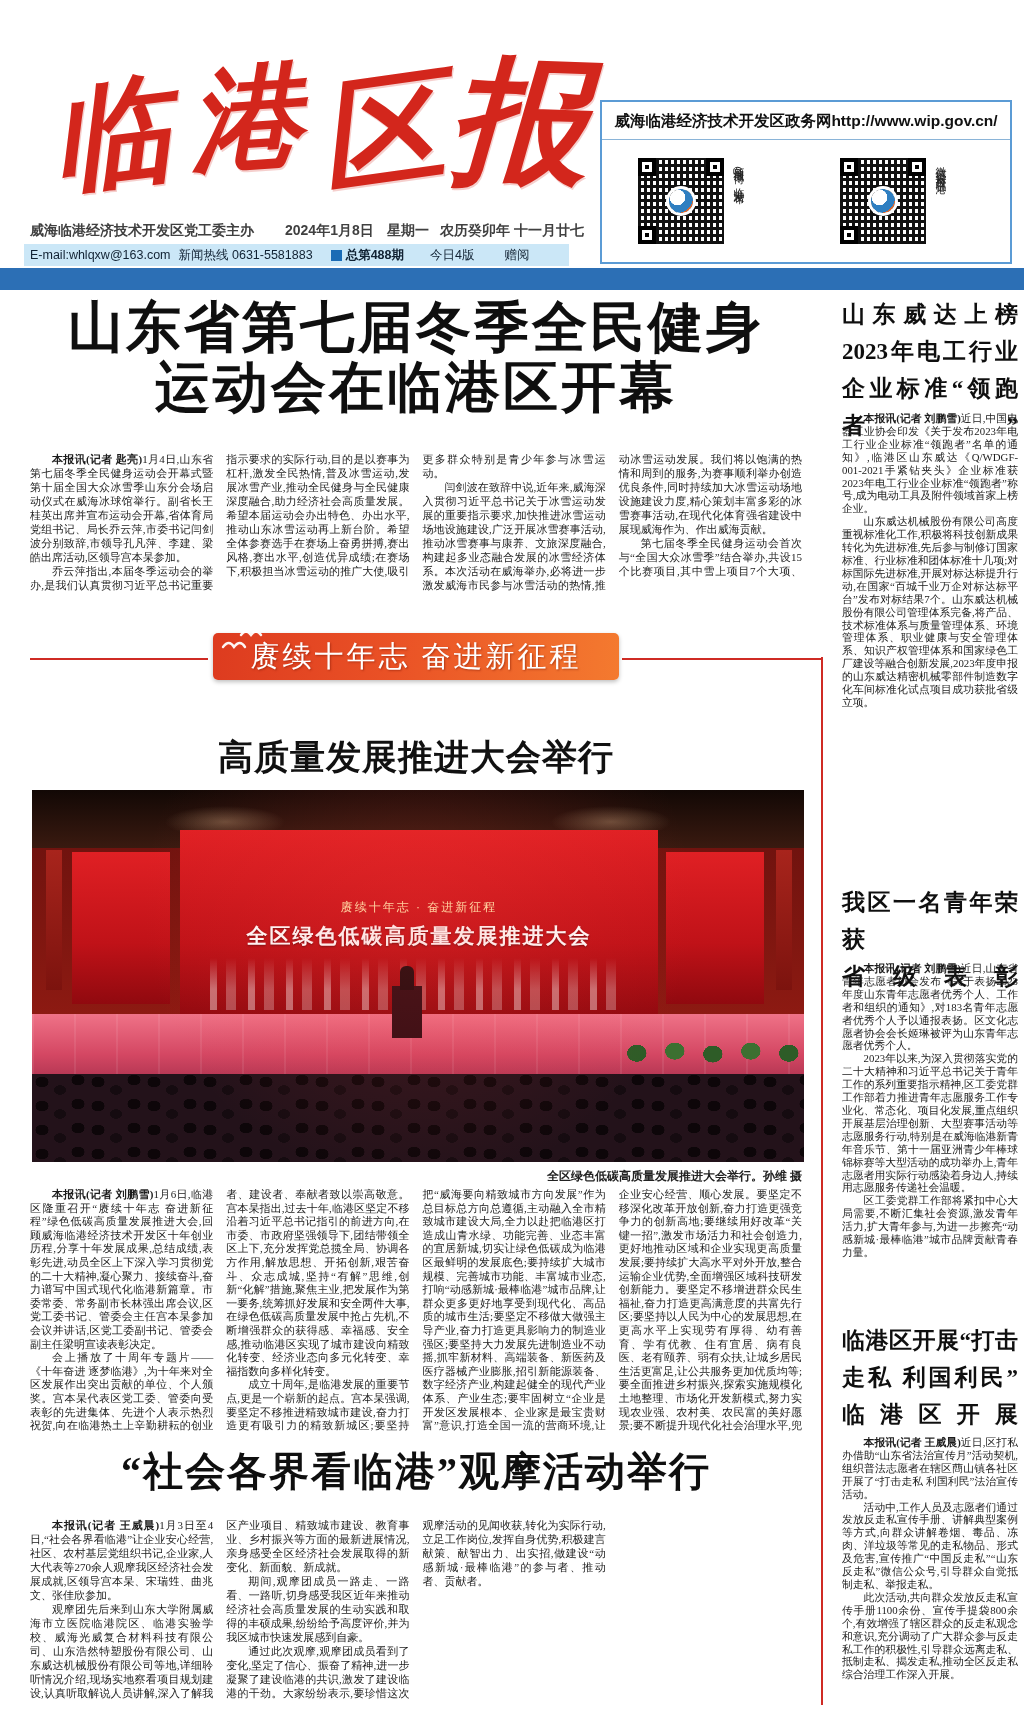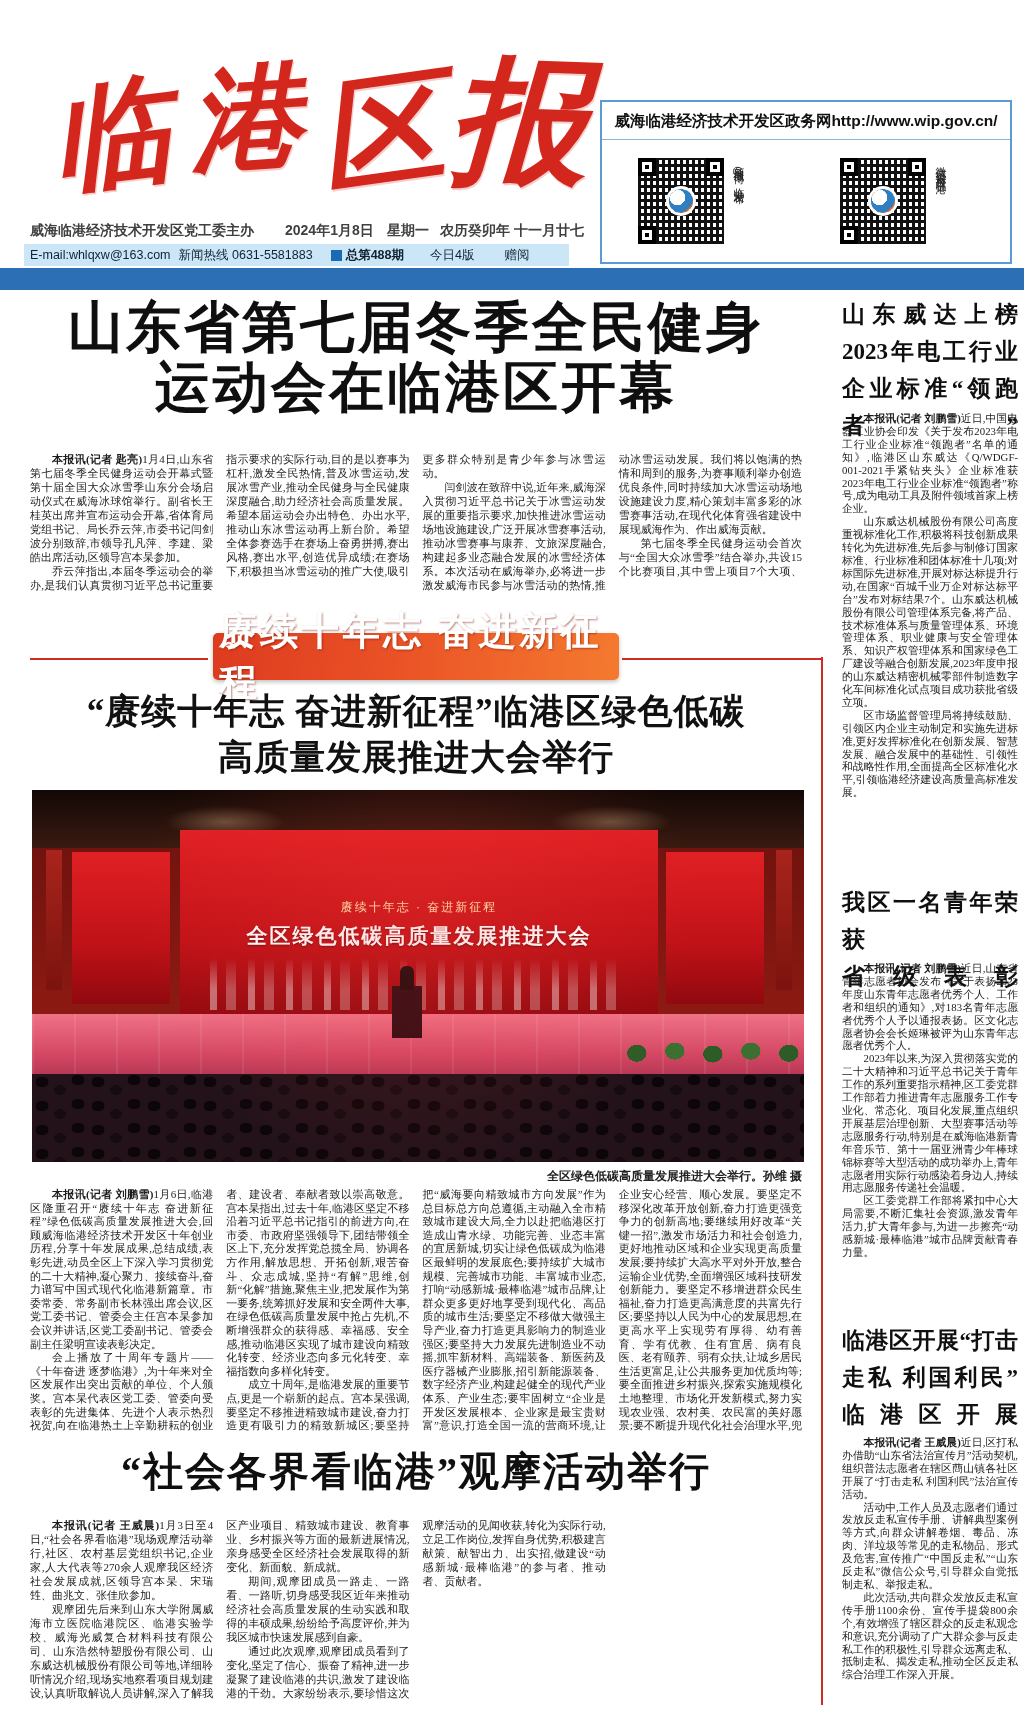--- a/index.html
+++ b/index.html
@@ -56,22 +56,22 @@
   .body-cols .lead{font-weight:bold;}
   .b1{top:452px;height:152px;}
 
   .rule-red{position:absolute;height:2px;background:#cf2b24;top:658px;}
   .rl{left:30px;width:178px;} .rr{left:622px;width:201px;}
   .vrule-red{position:absolute;left:821px;top:657px;width:2px;height:1048px;background:#cf2b24;}
 
   .banner{position:absolute;left:213px;top:633px;width:406px;height:47px;border-radius:5px;
           background:linear-gradient(95deg,#dd3b1f 0%,#ea5226 45%,#f47a2f 100%);
           box-shadow:0 2px 4px rgba(0,0,0,.25);display:flex;align-items:center;justify-content:center;}
-  .banner .btxt{color:#fff;font-size:38px;font-weight:700;letter-spacing:3px;
-                font-family:"Liberation Sans",sans-serif;text-shadow:1px 1px 2px rgba(120,20,0,.5);margin-left:6px;}
+  .banner .btxt{color:#fff;font-size:29px;font-weight:400;letter-spacing:3px;
+                font-family:"Liberation Sans",sans-serif;text-shadow:1px 1px 2px rgba(120,20,0,.5);}
   .banner svg{position:absolute;left:6px;top:-16px;}
 
   .h2line{position:absolute;left:30px;width:772px;text-align:center;font-weight:900;color:#111;
           font-size:35px;line-height:1;letter-spacing:1px;}
   .h2a{top:694px;} .h2b{top:740px;}
 
   
   .photo{position:absolute;left:32px;top:790px;width:772px;height:372px;background:#2a0f0d;overflow:hidden;}
   .ph-ceiling{position:absolute;left:0;top:0;width:100%;height:58px;
      background:linear-gradient(#120805,#3a1a10),radial-gradient(60px 16px at 25% 55%,rgba(255,210,160,.3),transparent),
@@ -200,21 +200,20 @@
     <svg width="66" height="40" viewBox="0 0 66 40">
       <g fill="none" stroke="#ffffff" stroke-width="2.4" stroke-linecap="round" opacity="0.95">
         <path d="M4 30 q6 -8 11 0 q6 -8 11 0"></path>
         <path d="M22 18 q5 -7 10 0 q5 -7 10 0"></path>
         <path d="M38 8 q5 -6 9 0 q5 -6 9 0"></path>
       </g>
     </svg>
     <span class="btxt">赓续十年志 奋进新征程</span>
   </div>
 
-  <div class="h2line h2a">“赓续十年志 奋进新征程”临港区绿色低碳</div>
   <div class="h2line h2b">高质量发展推进大会举行</div>
 
   <div class="photo">
     <div class="ph-backwall"></div>
     <div class="ph-ceiling"></div>
     <div class="ph-screen ph-left"></div>
     <div class="ph-screen ph-right"></div>
     <div class="ph-vbanner vb1"></div>
     <div class="ph-vbanner vb2"></div>
     <div class="ph-screen ph-main">
@@ -233,35 +232,34 @@
 
   <div class="body-cols b2">
     <p><b class="lead">本报讯(记者 刘鹏雪)</b><span>1月6日,临港区隆重召开“赓续十年志 奋进新征程”绿色低碳高质量发展推进大会,回顾威海临港经济技术开发区十年创业历程,分享十年发展成果,总结成绩,表彰先进,动员全区上下深入学习贯彻党的二十大精神,凝心聚力、接续奋斗,奋力谱写中国式现代化临港新篇章。市委常委、常务副市长林强出席会议,区党工委书记、管委会主任宫本杲参加会议并讲话,区党工委副书记、管委会副主任梁明宣读表彰决定。</span></p>
     <p>会上播放了十周年专题片——《十年奋进 逐梦临港》,为十年来对全区发展作出突出贡献的单位、个人颁奖。宫本杲代表区党工委、管委向受表彰的先进集体、先进个人表示热烈祝贺,向在临港热土上辛勤耕耘的创业者、建设者、奉献者致以崇高敬意。宫本杲指出,过去十年,临港区坚定不移沿着习近平总书记指引的前进方向,在市委、市政府坚强领导下,团结带领全区上下,充分发挥党总揽全局、协调各方作用,解放思想、开拓创新,艰苦奋斗、众志成城,坚持“有解”思维,创新“化解”措施,聚焦主业,把发展作为第一要务,统筹抓好发展和安全两件大事,在绿色低碳高质量发展中抢占先机,不断增强群众的获得感、幸福感、安全感,推动临港区实现了城市建设向精致化转变、经济业态向多元化转变、幸福指数向多样化转变。</p>
     <p>成立十周年,是临港发展的重要节点,更是一个崭新的起点。宫本杲强调,要坚定不移推进精致城市建设,奋力打造更有吸引力的精致新城区;要坚持把“威海要向精致城市方向发展”作为总目标总方向总遵循,主动融入全市精致城市建设大局,全力以赴把临港区打造成山青水绿、功能完善、业态丰富的宜居新城,切实让绿色低碳成为临港区最鲜明的发展底色;要持续扩大城市规模、完善城市功能、丰富城市业态,打响“动感新城·最棒临港”城市品牌,让群众更多更好地享受到现代化、高品质的城市生活;要坚定不移做大做强主导产业,奋力打造更具影响力的制造业强区;要坚持大力发展先进制造业不动摇,抓牢新材料、高端装备、新医药及医疗器械产业膨胀,招引新能源装备、数字经济产业,构建起健全的现代产业体系、产业生态;要牢固树立“企业是开发区发展根本、企业家是最宝贵财富”意识,打造全国一流的营商环境,让企业安心经营、顺心发展。要坚定不移深化改革开放创新,奋力打造更强竞争力的创新高地;要继续用好改革“关键一招”,激发市场活力和社会创造力,更好地推动区域和企业实现更高质量发展;要持续扩大高水平对外开放,整合运输企业优势,全面增强区域科技研发创新能力。要坚定不移增进群众民生福祉,奋力打造更高满意度的共富先行区;要坚持以人民为中心的发展思想,在更高水平上实现劳有厚得、幼有善育、学有优教、住有宜居、病有良医、老有颐养、弱有众扶,让城乡居民生活更富足,让公共服务更加优质均等;要全面推进乡村振兴,探索实施规模化土地整理、市场化开发新模式,努力实现农业强、农村美、农民富的美好愿景;要不断提升现代化社会治理水平,兜起民生服务万千事,让更多群众在“家门口”共享公平正义、共享健康安全、共享幸福生活。</p>
 
   </div>
 
   <div class="h3line">“社会各界看临港”观摩活动举行</div>
   <div class="body-cols b3">
-    <p><b class="lead">本报讯(记者 王威晨)</b><span>1月3日至4日,“社会各界看临港”现场观摩活动举行,社区、农村基层党组织书记,企业家,人大代表等270余人观摩我区经济社会发展成就,区领导宫本杲、宋瑞甡、曲兆文、张佳欣参加。</span></p>
+    <p><b class="lead">本报讯(记者 王威晨)</b><span>1月3日至4日,“社会各界看临港”让企业安心经营,社区、农村基层党组织书记,企业家,人大代表等270余人观摩我区经济社会发展成就,区领导宫本杲、宋瑞甡、曲兆文、张佳欣参加。</span></p>
     <p>观摩团先后来到山东大学附属威海市立医院临港院区、临港实验学校、威海光威复合材料科技有限公司、山东浩然特塑股份有限公司、山东威达机械股份有限公司等地,详细聆听情况介绍,现场实地察看项目规划建设,认真听取解说人员讲解,深入了解我区产业项目、精致城市建设、教育事业、乡村振兴等方面的最新进展情况,亲身感受全区经济社会发展取得的新变化、新面貌、新成就。</p>
     <p>期间,观摩团成员一路走、一路看、一路听,切身感受我区近年来推动经济社会高质量发展的生动实践和取得的丰硕成果,纷纷给予高度评价,并为我区城市快速发展感到自豪。</p>
     <p>通过此次观摩,观摩团成员看到了变化,坚定了信心、振奋了精神,进一步凝聚了建设临港的共识,激发了建设临港的干劲。大家纷纷表示,要珍惜这次观摩活动的见闻收获,转化为实际行动,立足工作岗位,发挥自身优势,积极建言献策、献智出力、出实招,做建设“动感新城·最棒临港”的参与者、推动者、贡献者。</p>
   </div>
 
   <div class="sb-title t-s1">
     <div>山东威达上榜</div>
     <div>2023年电工行业</div>
     <div>企业标准“领跑者”</div>
   </div>
   <div class="sb-body bd-s1">
     <p><b class="lead">本报讯(记者 刘鹏雪)</b><span>近日,中国电器工业协会印发《关于发布2023年电工行业企业标准“领跑者”名单的通知》,临港区山东威达《Q/WDGF-001-2021手紧钻夹头》企业标准获2023年电工行业企业标准“领跑者”称号,成为电动工具及附件领域首家上榜企业。</span></p>
     <p>山东威达机械股份有限公司高度重视标准化工作,积极将科技创新成果转化为先进标准,先后参与制修订国家标准、行业标准和团体标准十几项;对标国际先进标准,开展对标达标提升行动,在国家“百城千业万企对标达标平台”发布对标结果7个。山东威达机械股份有限公司管理体系完备,将产品、技术标准体系与质量管理体系、环境管理体系、职业健康与安全管理体系、知识产权管理体系和国家绿色工厂建设等融合创新发展,2023年度申报的山东威达精密机械零部件制造数字化车间标准化试点项目成功获批省级立项。</p>
-    <p>区市场监督管理局将持续鼓励、引领区内企业主动制定和实施先进标准,更好发挥标准化在创新发展、智慧发展、融合发展中的基础性、引领性和战略性作用,全面提高全区标准化水平,引领临港经济建设高质量高标准发展。</p>
   </div>
 
   <div class="sb-title t-s2">
     <div>我区一名青年荣获</div>
     <div>省级表彰</div>
   </div>
   <div class="sb-body bd-s2">
     <p><b class="lead">本报讯(记者 刘鹏雪)</b><span>近日,山东省青年志愿者协会发布《关于表扬2023年度山东青年志愿者优秀个人、工作者和组织的通知》,对183名青年志愿者优秀个人予以通报表扬。区文化志愿者协会会长姬琳被评为山东青年志愿者优秀个人。</span></p>
     <p>2023年以来,为深入贯彻落实党的二十大精神和习近平总书记关于青年工作的系列重要指示精神,区工委党群工作部着力推进青年志愿服务工作专业化、常态化、项目化发展,重点组织开展基层治理创新、大型赛事活动等志愿服务行动,特别是在威海临港新青年音乐节、第十一届亚洲青少年棒球锦标赛等大型活动的成功举办上,青年志愿者用实际行动感染着身边人,持续用志愿服务传递社会温暖。</p>
     <p>区工委党群工作部将紧扣中心大局需要,不断汇集社会资源,激发青年活力,扩大青年参与,为进一步擦亮“动感新城·最棒临港”城市品牌贡献青春力量。</p>

